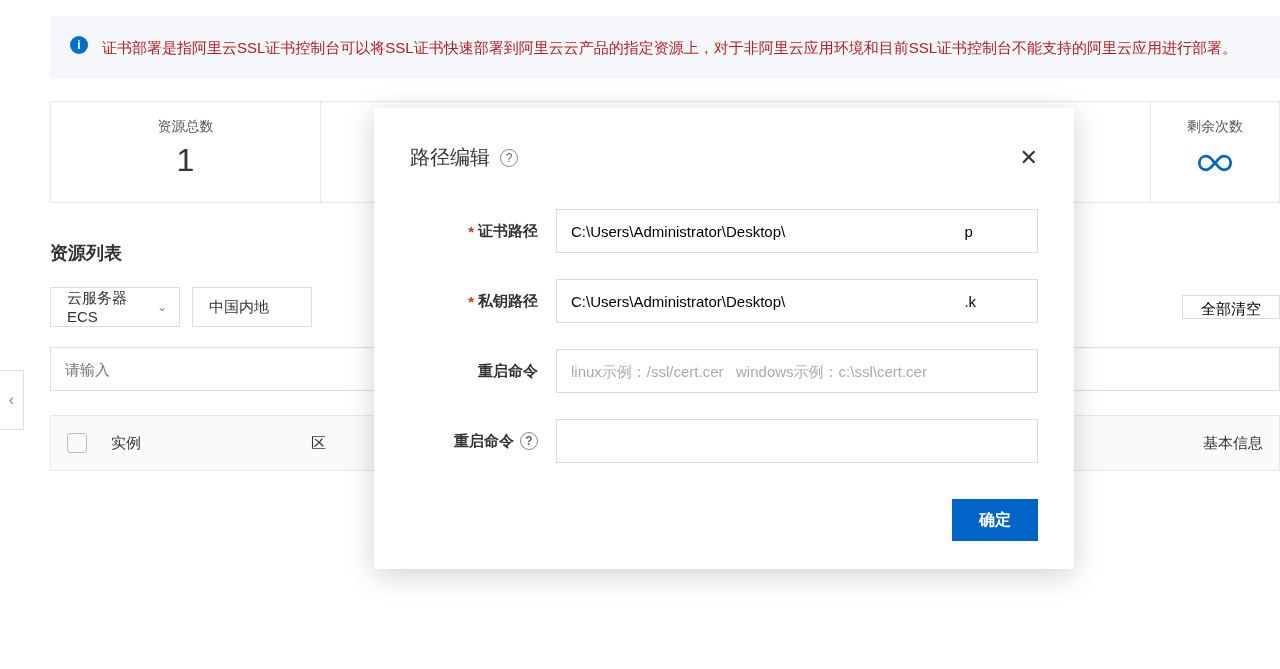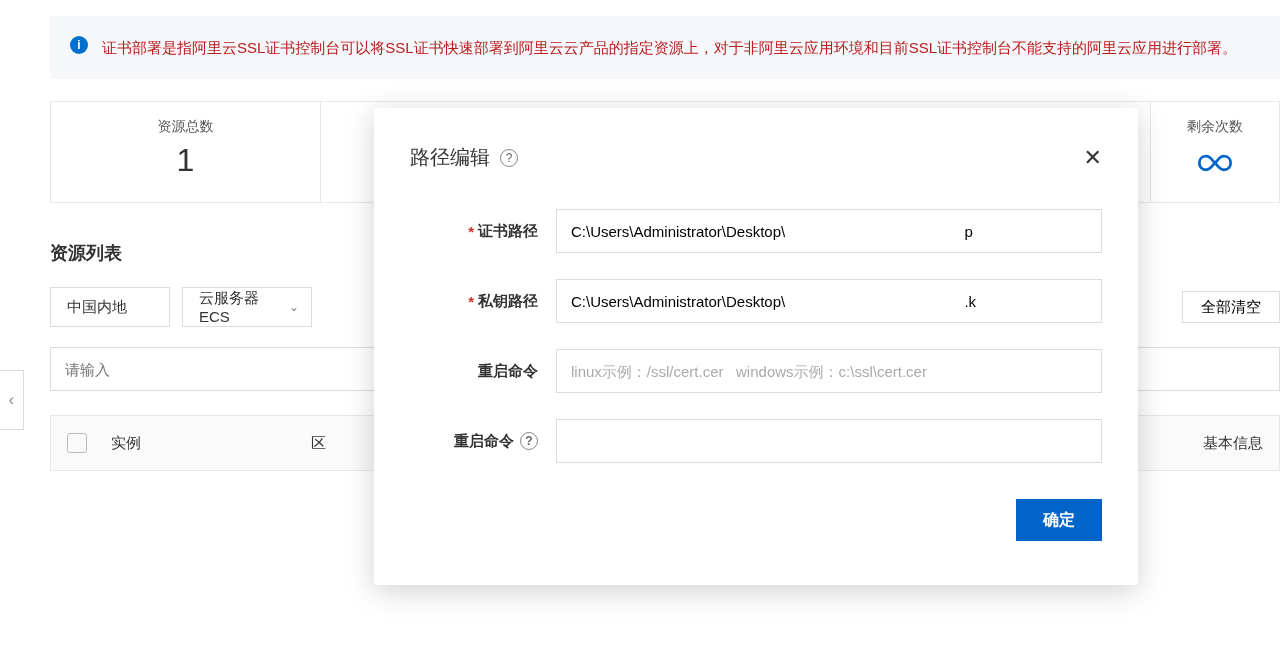--- a/index.html
+++ b/index.html
@@ -92,21 +92,21 @@
       font-size: 15px;
       gap: 10px;
       background: #fff;
     }
     .select-box .chev {
       font-size: 12px;
       color: #888;
     }
     .spacer { flex: 1; }
     .btn-ghost {
-      height: 32px;
+      height: 24px;
       border: 1px solid #ddd;
       background: #fff;
       padding: 4px 18px;
       font-size: 15px;
     }
     .search-input {
       width: 100%;
       height: 44px;
       border: 1px solid #ddd;
       padding: 0 14px;
@@ -156,25 +156,25 @@
     
     .modal-backdrop {
       position: absolute;
       inset: 0;
       background: transparent;
     }
     .modal {
       position: absolute;
       left: 374px;
       top: 108px;
-      width: 764px;
+      width: 700px;
       background: #fff;
       box-shadow: 0 6px 30px rgba(0,0,0,0.18);
       border-radius: 2px;
-      padding: 36px 36px 44px;
+      padding: 36px 36px 28px;
     }
     .modal-header {
       display: flex;
       align-items: center;
       margin-bottom: 38px;
     }
     .modal-title {
       font-size: 20px;
       font-weight: 500;
       margin-right: 10px;
@@ -274,26 +274,26 @@
         <svg viewBox="0 0 50 24">
             <path d="M12 2 C5 2 2 7 2 12 C2 17 5 22 12 22 C19 22 22 14 25 12 C28 10 31 2 38 2 C45 2 48 7 48 12 C48 17 45 22 38 22 C31 22 28 14 25 12 C22 10 19 2 12 2" fill="none" stroke="#0064c8" stroke-width="4" stroke-linecap="round"></path>
           </svg>
       </div>
     </div>
   </div>
 
   <div class="section">
     <div class="section-title">资源列表</div>
     <div class="filter-row">
-      <div class="select-box" style="width:120px">
-        <span>中国内地</span>
-      </div>
       <div class="select-box" style="width:130px">
         <span>云服务器ECS</span>
         <span class="chev">⌄</span>
+      </div>
+      <div class="select-box" style="width:120px">
+        <span>中国内地</span>
       </div>
       <div class="spacer"></div>
       <button class="btn-ghost">全部清空</button>
     </div>
     <input class="search-input" placeholder="请输入" style="">
     <div class="table-head">
       <span class="chk"></span>
       <span class="col-instance">实例</span>
       <span class="col-region">区</span>
       <span class="swap-icon">⇄</span>

